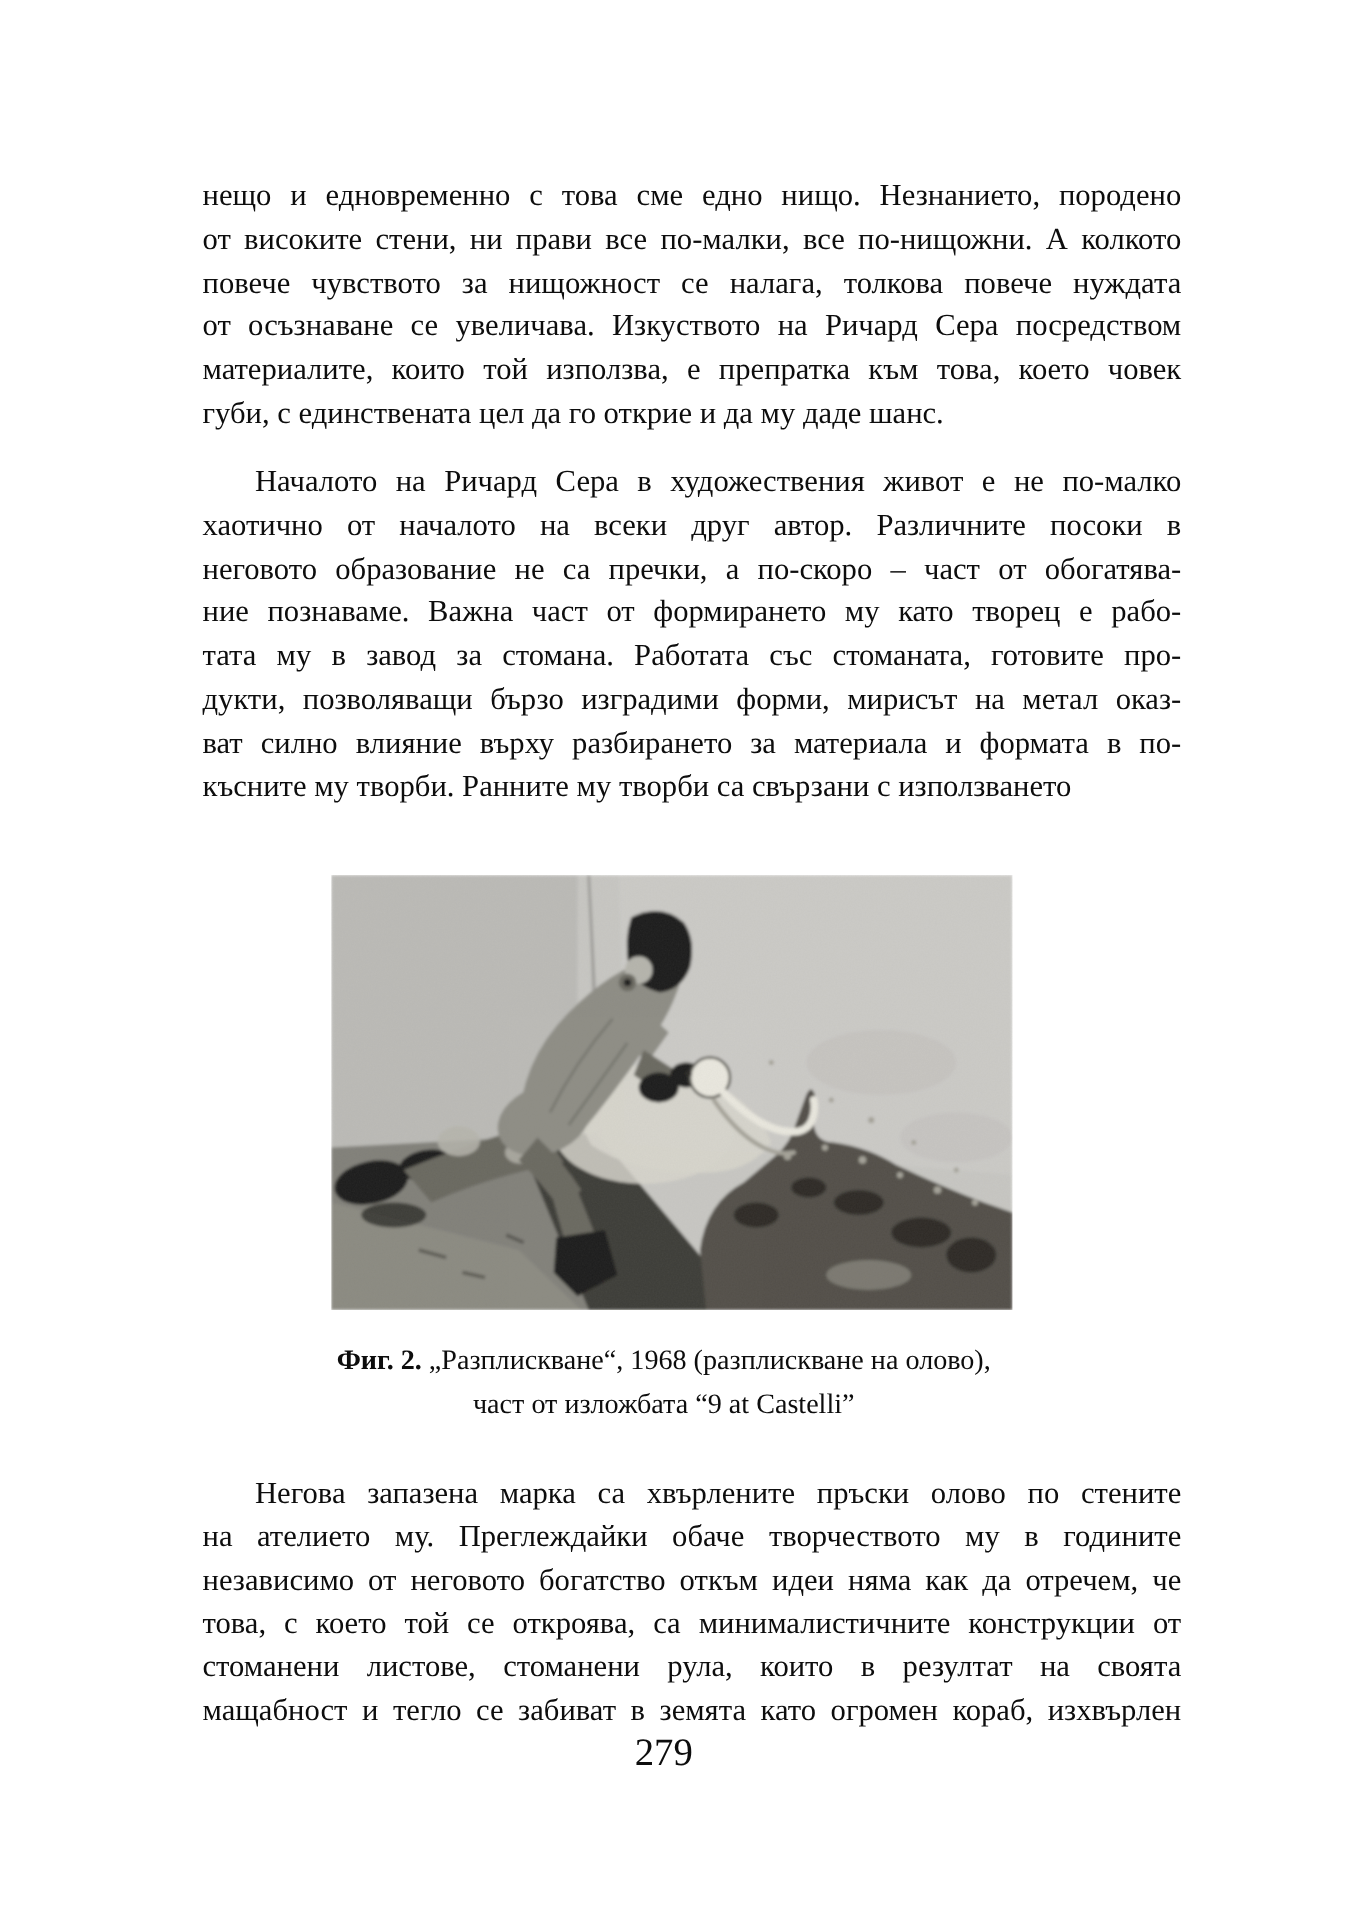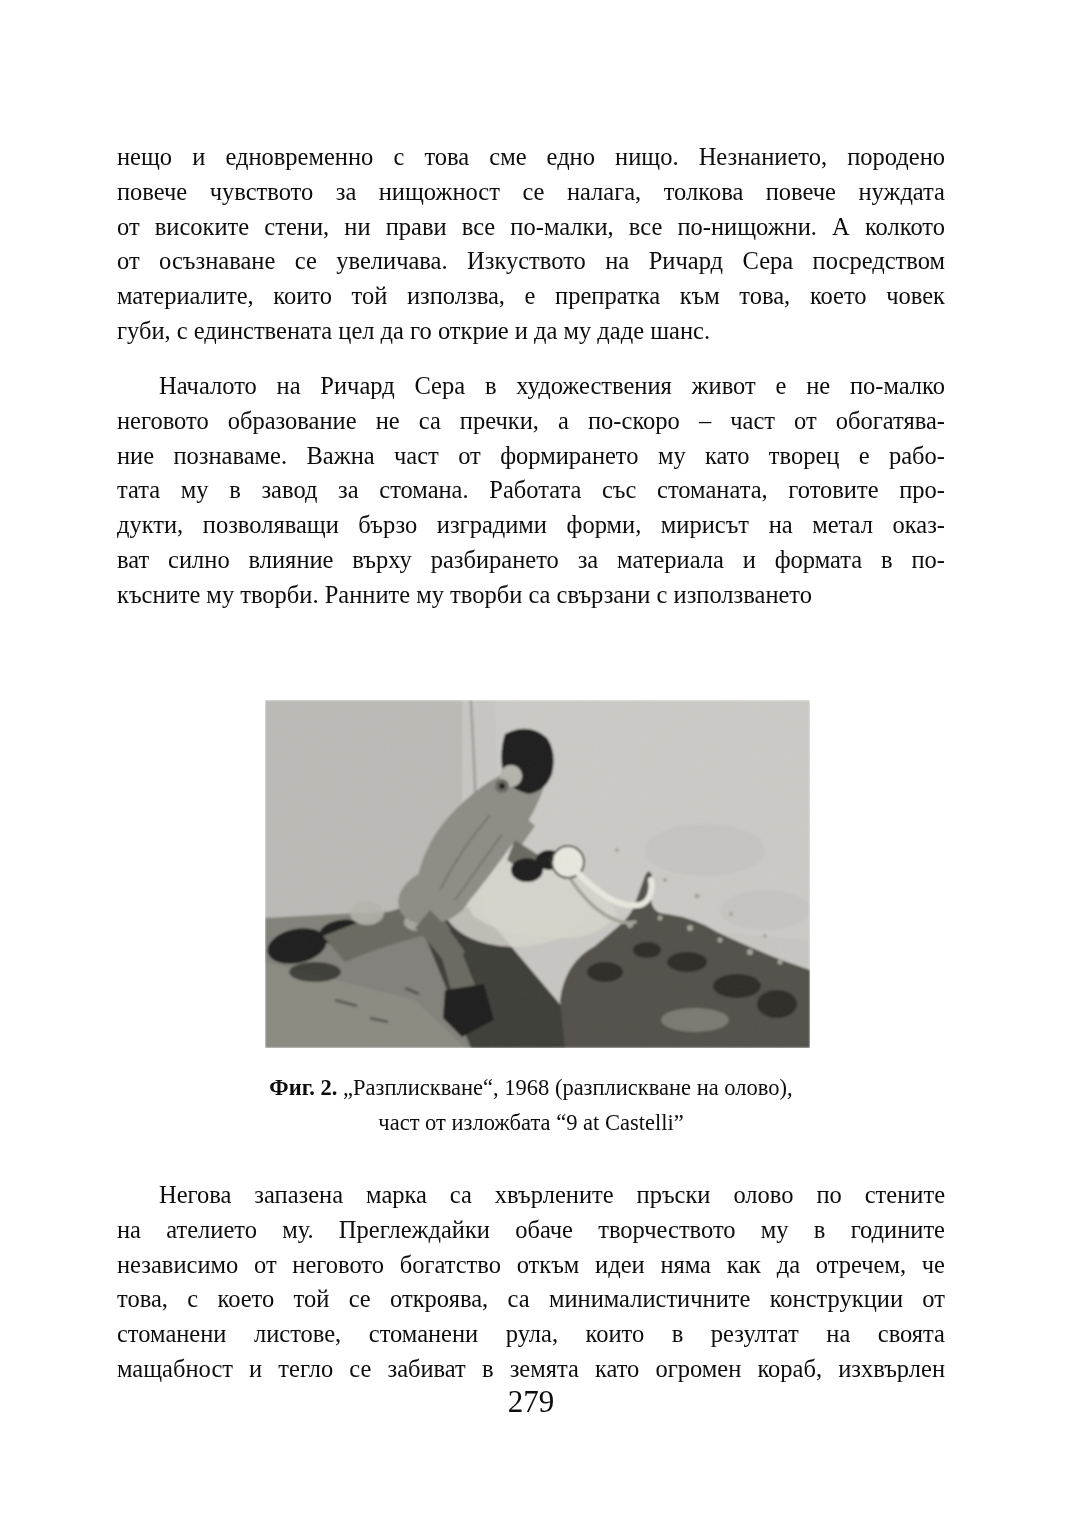--- a/index.html
+++ b/index.html
@@ -2,21 +2,21 @@
 <html lang="bg" style="--wall: #bcbbb7; --wall2: #c8c7c3; --wallhi: #d4d3cf; --floor: #82817a; --floor2: #8e8d84; --ramp: #3e3d38; --lead: #524f48; --leaddark: #2d2c28; --leadlight: #a5a399; --splash: #d7d5cc; --metal: #eae8df; --suit: #8e8d85; --suitdark: #6a6961; --dark: #1f1e1b; --mask: #b6b5ad;"><head>
 <meta charset="utf-8">
 <style>
   html,body{margin:0;padding:0;background:#ffffff;}
   .sheet{
     position:relative;width:1080px;height:1530px;background:#ffffff;overflow:hidden;
     font-family:"Liberation Serif","DejaVu Serif",serif;color:#0d0d0d;
     margin:0 auto;
   }
   .para{position:absolute;left:117px;width:828px;font-size:24.5px;line-height:34.8px;}
-  .para .line{text-align:justify;text-align-last:justify;}
+  .para .line{text-align:justify;text-align-last:justify;margin-left:45px;}
   .para.endp .line:last-child{text-align-last:left;}
   .para.indent .line:first-child{text-indent:42px;}
   #para1{top:140px;}
   #para2{top:369px;}
   #para3{top:1178px;}
   figure.photo{position:absolute;left:265px;top:700px;width:545px;height:348px;margin:0;padding:0;}
   figure.photo svg{display:block;width:100%;height:100%;}
   .caption{position:absolute;left:117px;top:1070px;width:828px;text-align:center;
     font-size:22.5px;line-height:35px;}
   .cap-bold{font-weight:bold;}
@@ -33,29 +33,30 @@
   .stream2{stroke:var(--leadlight);fill:none;stroke-linecap:round;}
   .fold{stroke:var(--suitdark);fill:none;stroke-width:2;opacity:.7;}
 </style>
 </head>
 <body>
 
 <div class="sheet">
 
   <div class="para endp" id="para1">
       <div class="line">нещо и едновременно с това сме едно нищо. Незнанието, породено</div>
+      <div class="line">от високите стени, ни прави все по-малки, все по-нищожни. А колкото</div>
       <div class="line">повече чувството за нищожност се налага, толкова повече нуждата</div>
-      <div class="line">от високите стени, ни прави все по-малки, все по-нищожни. А колкото</div>
       <div class="line">от осъзнаване се увеличава. Изкуството на Ричард Сера посредством</div>
       <div class="line">материалите, които той използва, е препратка към това, което човек</div>
       <div class="line">губи, с единствената цел да го открие и да му даде шанс.</div>
     </div>
 
   <div class="para indent endp" id="para2">
       <div class="line">Началото на Ричард Сера в художествения живот е не по-малко</div>
+      <div class="line">хаотично от началото на всеки друг автор. Различните посоки в</div>
       <div class="line">неговото образование не са пречки, а по-скоро – част от обогатява-</div>
       <div class="line">ние познаваме. Важна част от формирането му като творец е рабо-</div>
       <div class="line">тата му в завод за стомана. Работата със стоманата, готовите про-</div>
       <div class="line">дукти, позволяващи бързо изградими форми, мирисът на метал оказ-</div>
       <div class="line">ват силно влияние върху разбирането за материала и формата в по-</div>
       <div class="line">късните му творби. Ранните му творби са свързани с използването</div>
     </div>
 
   <figure class="photo" role="img" aria-label="Black-and-white photograph: man in work clothes and gas mask flinging molten lead against the base of a wall">
     <svg viewBox="0 0 545 348" preserveAspectRatio="none">

